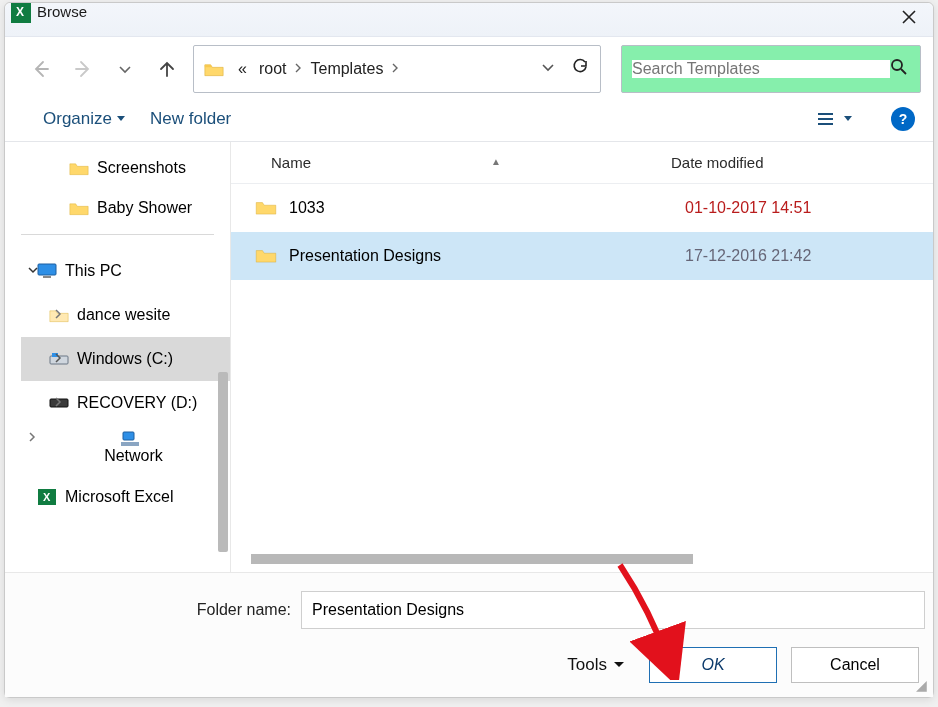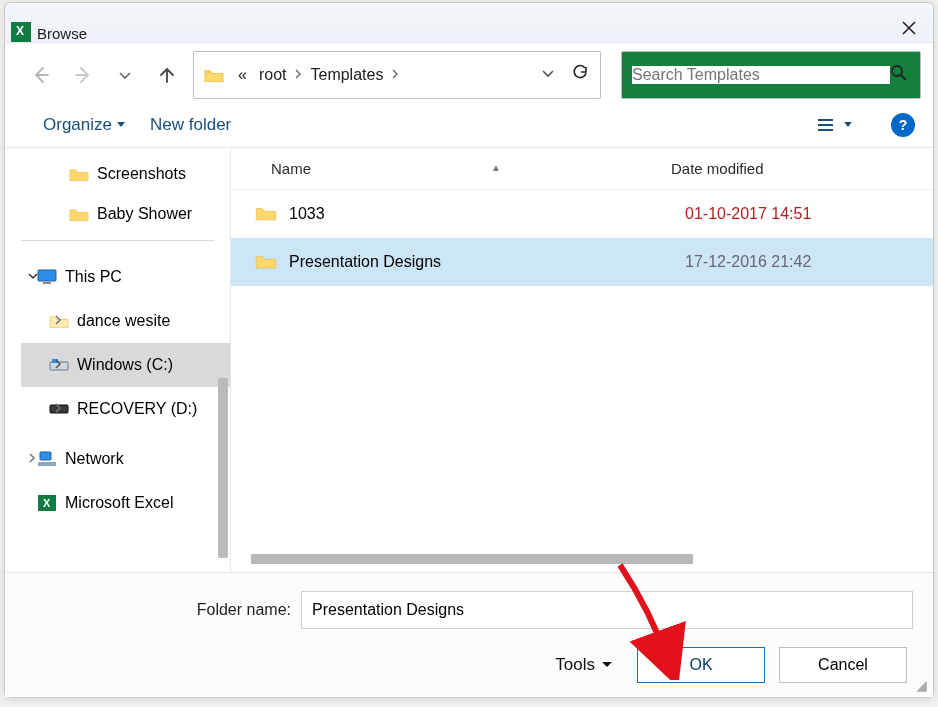--- a/index.html
+++ b/index.html
@@ -3,21 +3,21 @@
 <meta charset="utf-8">
 <style>
   * { box-sizing: border-box; margin: 0; padding: 0; font-family: "Segoe UI", Tahoma, sans-serif; }
   body { background: #f0f0f0; width: 938px; height: 707px; position: relative; overflow: hidden; }
   .dialog {
     position: absolute; left: 4px; top: 2px; width: 930px; height: 696px;
     background: #fff; border: 1px solid #c9c9c9; border-radius: 6px;
     display: flex; flex-direction: column; box-shadow: 0 2px 8px rgba(0,0,0,0.1);
   }
   .titlebar {
-    height: 40px; display: flex; align-items: flex-end; padding: 0 10px 0 6px;
+    height: 34px; display: flex; align-items: flex-start; padding: 0 10px 0 6px;
     background: linear-gradient(#f3f6fb,#eef2f8); border-bottom: 1px solid #e3e7ef;
     border-radius: 6px 6px 0 0;
   }
   .titlebar .app-icon { width: 20px; height: 20px; background:#107c41; position:relative; margin-right:6px; }
   .titlebar .app-icon::after { content:"X"; color:#fff; font-size:12px; font-weight:bold; position:absolute; left:5px; top:2px;}
   .titlebar .title { font-size: 15px; color:#1a1a1a; }
   .titlebar .close { margin-left:auto; width:28px; height:28px; display:flex; align-items:center; justify-content:center; cursor:pointer;}
   .titlebar .close svg { width:16px; height:16px; }
 
   .navrow { display:flex; align-items:center; padding:8px 12px 8px 20px; gap:10px; }
@@ -26,21 +26,21 @@
   .addrbar {
     flex:1; height:48px; border:1px solid #b8bec7; border-radius:2px; background:#fff;
     display:flex; align-items:center; padding:0 6px;
   }
   .addrbar .fld-icon { width:20px; height:16px; margin:0 8px 0 4px; }
   .addrbar .crumb { font-size:16px; color:#222; padding:0 6px; cursor:pointer;}
   .addrbar .sep { color:#666; font-size:12px; padding:0 2px; }
   .addrbar .drop { margin-left:auto; width:24px; text-align:center; color:#555; cursor:pointer;}
   .addrbar .refresh { width:28px; text-align:center; color:#222; cursor:pointer; margin-left:6px;}
   .searchbar {
-    width:300px; height:48px; border:1px solid #b8bec7; border-radius:2px; background:#15803d;
+    width:300px; height:48px; border:1px solid #b8bec7; border-radius:2px; background:#86efac;
     display:flex; align-items:center; padding:0 10px; margin-left:10px;
   }
   .searchbar input { flex:1; border:none; outline:none; font-size:16px; color:#666; }
   .searchbar .mag { width:20px; color:#333; cursor:pointer;}
 
   .toolrow { display:flex; align-items:center; padding:6px 18px 10px 38px; gap:24px; border-bottom:1px solid #e4e6ea;}
   .toolrow .tlink { color:#1b4f7a; font-size:17px; cursor:pointer; display:flex; align-items:center; gap:4px;}
   .toolrow .spacer { flex:1; }
   .toolrow .viewbtn { display:flex; align-items:center; gap:6px; color:#1b4f7a; cursor:pointer;}
   .toolrow .help { width:24px; height:24px; border-radius:50%; background:#0068c6; color:#fff; display:flex; align-items:center; justify-content:center; font-size:14px; font-weight:bold; margin-left:14px; cursor:pointer;}
@@ -66,28 +66,28 @@
   .colhdr .cdate { }
   .filerow { display:flex; align-items:center; height:48px; padding-left:24px; font-size:16px; cursor:pointer;}
   .filerow.selected { background:#cde6f7; }
   .filerow .fico { width:24px; height:18px; margin-right:10px; }
   .filerow .fname { width:396px; }
   .filerow .fdate { color:#b91c1c; }
   .filerow.selected .fdate { color:#667; }
   .filescrollzone { flex:1; position:relative; }
   .hscroll { position:absolute; left:20px; right:240px; bottom:8px; height:10px; background:#b8b8b8;}
 
-  .bottom { border-top:1px solid #e8e8e8; padding:18px 20px 14px 16px; background:#fcfcfc;}
+  .bottom { border-top:1px solid #e8e8e8; padding:18px 8px 14px 16px; background:#fcfcfc;}
   .fnrow { display:flex; align-items:center; gap:10px; }
   .fnrow label { font-size:16px; color:#222; width:270px; text-align:right;}
   .fnrow input { flex:1; height:38px; font-size:16px; padding:6px 10px; border:1px solid #cfcfcf; outline:none;}
   .btnrow { display:flex; align-items:center; justify-content:flex-end; gap:14px; margin-top:18px; padding-right:6px;}
   .btnrow .tools { display:flex; align-items:center; gap:6px; font-size:17px; color:#111; cursor:pointer; margin-right:10px;}
   .btn { width:128px; height:36px; font-size:16px; background:#fff; border:1px solid #bfbfbf; cursor:pointer; display:flex; align-items:center; justify-content:center;}
-  .btn.primary { border:1px solid #1f6fb3; color:#0b3a6b; }
+  .btn.primary { border:1px solid #1f6fb3; color:#0b3a6b;font-style:italic; }
 
   
   svg.folder { width:22px; height:16px; }
   svg.monitor { width:20px; height:16px; }
 
   
   .arrow-anno { position:absolute; left:610px; top:560px; width:80px; height:120px; pointer-events:none; }
 
   .grip { position:absolute; right:3px; bottom:3px; width:14px; height:14px; color:#aaa; font-size:14px; line-height:10px; }
 </style>
@@ -265,21 +265,21 @@
             </svg>
         </span>
         <span class="ico">
           <svg width="20" height="12" viewBox="0 0 20 12">
               <rect x="1" y="2" width="18" height="8" rx="1" fill="#3a3a3a" stroke="#111"></rect>
             </svg>
         </span>
         <span>RECOVERY (D:)</span>
       </div>
 
-      <div class="sideitem top" style="margin-top:6px;">
+      <div class="sideitem top" style="margin-top:6px;flex-direction:column;">
         <span class="chev" style="left:6px">
           <svg width="10" height="12" viewBox="0 0 10 12">
               <path d="M3 2 L7 6 L3 10" stroke="#777" stroke-width="1.5" fill="none"></path>
             </svg>
         </span>
         <span class="ico">
           <svg width="20" height="16" viewBox="0 0 20 16">
               <rect x="3" y="1" width="11" height="8" rx="1" fill="#2e8fe6" stroke="#1d5fa0"></rect>
               <rect x="1" y="11" width="18" height="4" fill="#8aa5c2"></rect>
             </svg>

